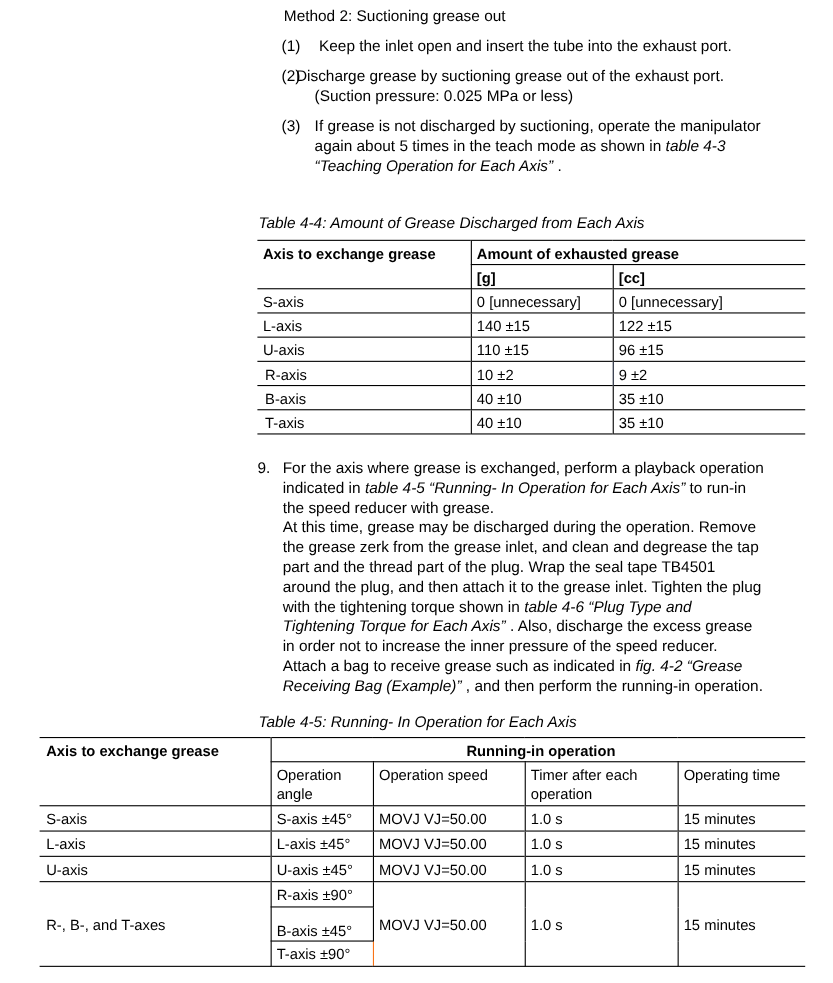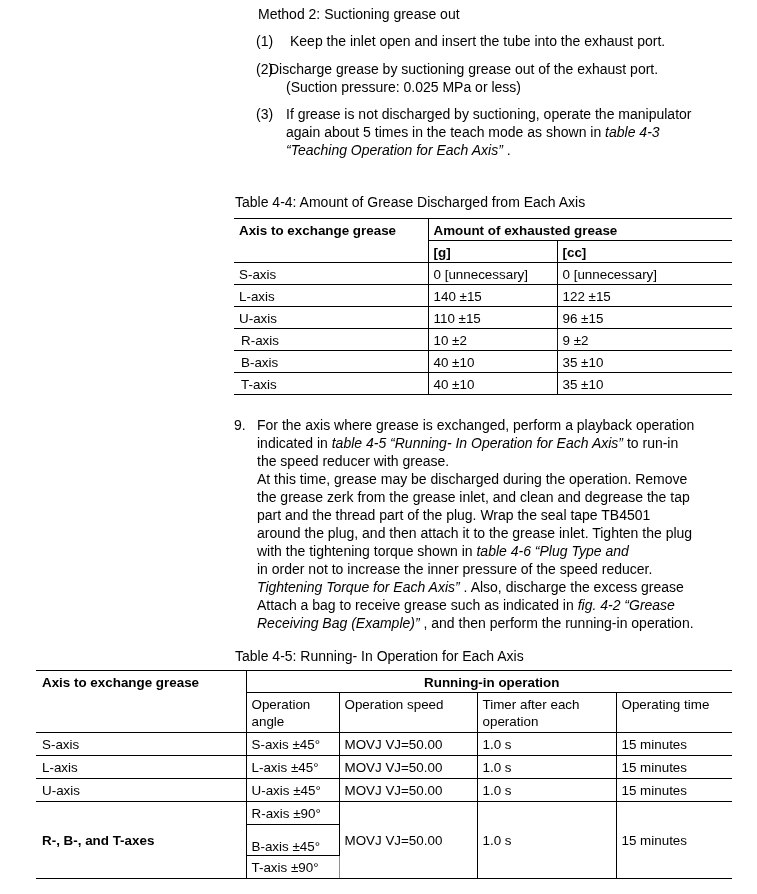--- a/index.html
+++ b/index.html
@@ -1,21 +1,21 @@
 <!DOCTYPE html>
 <html><head>
 <meta charset="utf-8">
 <style>
   html, body { margin:0; padding:0; background:#ffffff; }
   body { width:757px; height:894px; position:relative; overflow:hidden;
          font-family:"Liberation Sans", sans-serif; color:#000; font-size:14px; }
   .abs { position:absolute; }
   .line { white-space:nowrap; line-height:18px; }
   i, .it { font-style:italic; }
-  .caption { font-size:14px; line-height:18px; white-space:nowrap;text-align:right; }
+  .caption { font-style:italic; font-size:14px; line-height:18px; white-space:nowrap;text-align:right; }
   table { border-collapse:collapse; position:absolute; font-size:13.4px; }
   td, th { padding:0 0 0 5px; vertical-align:top; text-align:left; font-weight:normal; line-height:17px; }
   th.b { font-weight:bold;margin-top:31px; }
   .t44 td, .t44 th { height:22px; padding-top:3px; box-sizing:border-box; }
 </style>
 </head>
 <body>
 
 <div class="abs line" style="left:258px;top:5px;">Method 2: Suctioning grease out</div>
 
@@ -84,22 +84,22 @@
 <div class="abs line" style="left:234px;top:416px;">9.</div>
 <div class="abs" style="left:257px;top:416px;">
   <div class="line">For the axis where grease is exchanged, perform a playback operation</div>
   <div class="line"><span>indicated in </span><i>table 4-5  “Running- In Operation for Each Axis”</i><span>  to run-in</span></div>
   <div class="line">the speed reducer with grease.</div>
   <div class="line">At this time, grease may be discharged during the operation.  Remove</div>
   <div class="line">the grease zerk from the grease inlet, and clean and degrease the tap</div>
   <div class="line">part and the thread part of the plug.  Wrap the seal tape TB4501</div>
   <div class="line">around the plug, and then attach it to the grease inlet.  Tighten the plug</div>
   <div class="line"><span>with the tightening torque shown in </span><i>table 4-6  “Plug Type and</i></div>
+  <div class="line"><i>Tightening Torque for Each Axis”</i><span> .  Also, discharge the excess grease</span></div>
   <div class="line">in order not to increase the inner pressure of the speed reducer.</div>
-  <div class="line"><i>Tightening Torque for Each Axis”</i><span> .  Also, discharge the excess grease</span></div>
   <div class="line"><span>Attach a bag to receive grease such as indicated in </span><i>fig. 4-2  “Grease</i></div>
   <div class="line"><i>Receiving Bag (Example)”</i><span> , and then perform the running-in operation.</span></div>
 </div>
 
 <div class="abs caption" style="left:235px;top:647px;">Table 4-5: Running- In Operation for Each Axis</div>
 
 <table style="left:36px;top:670px;width:696px;">
   <colgroup>
       <col style="width:210px">
       <col style="width:93px">
@@ -133,21 +133,21 @@
     <td style="padding-top:3px;">15 minutes</td>
   </tr>
   <tr style="border-bottom:1px solid #000;">
     <td style="border-right:1px solid #000;height:23px;padding-left:6px;padding-top:3px;box-sizing:border-box;">U-axis</td>
     <td style="border-right:1px solid #000;padding-top:3px;">U-axis ±45°</td>
     <td style="border-right:1px solid #000;padding-top:3px;">MOVJ VJ=50.00</td>
     <td style="border-right:1px solid #000;padding-top:3px;">1.0 s</td>
     <td style="padding-top:3px;">15 minutes</td>
   </tr>
   <tr>
-    <td rowspan="3" style="border-right:1px solid #000;border-bottom:1.5px solid #000;vertical-align:middle;padding-left:6px;font-weight:bold;">R-, B-, and T-axes</td>
+    <td rowspan="3" style="border-right:1px solid #000;border-bottom:1.5px solid #000;vertical-align:middle;padding-left:6px;">R-, B-, and T-axes</td>
     <td style="border-right:1px solid #000;border-bottom:1px solid #000;height:23px;padding-top:3px;box-sizing:border-box;">R-axis ±90°</td>
     <td rowspan="3" style="border-right:1px solid #000;border-bottom:1.5px solid #000;vertical-align:middle;">MOVJ VJ=50.00</td>
     <td rowspan="3" style="border-right:1px solid #000;border-bottom:1.5px solid #000;vertical-align:middle;">1.0 s</td>
     <td rowspan="3" style="border-bottom:1.5px solid #000;vertical-align:middle;">15 minutes</td>
   </tr>
   <tr>
     <td style="border-right:1px solid #000;border-bottom:1px solid #000;height:23px;padding-top:13px;box-sizing:border-box;">B-axis ±45°</td>
   </tr>
   <tr>
     <td style="border-right:1px solid #f97316;border-bottom:1.5px solid #000;height:23px;padding-top:3px;box-sizing:border-box;">T-axis ±90°</td>

